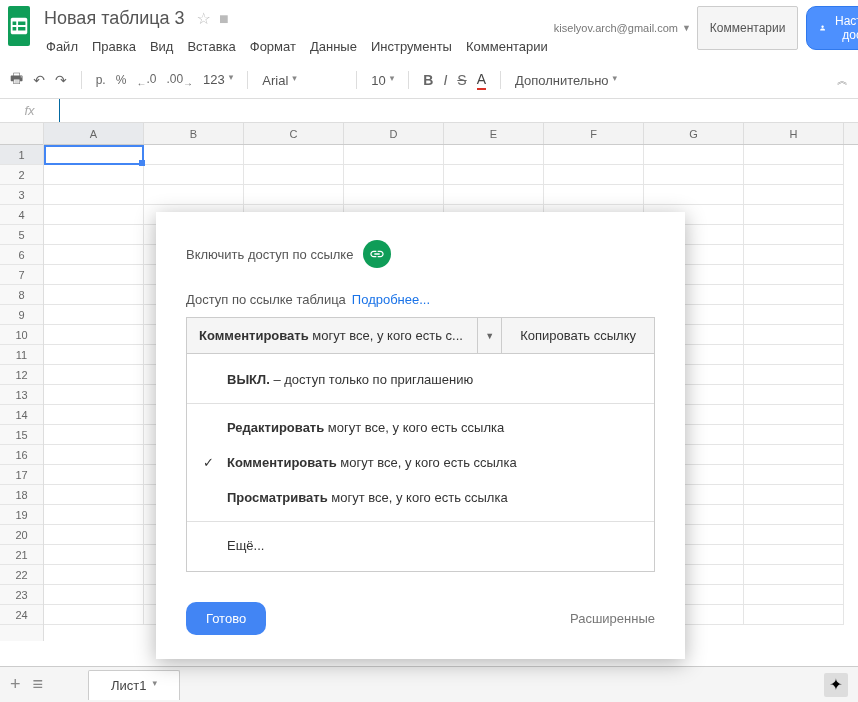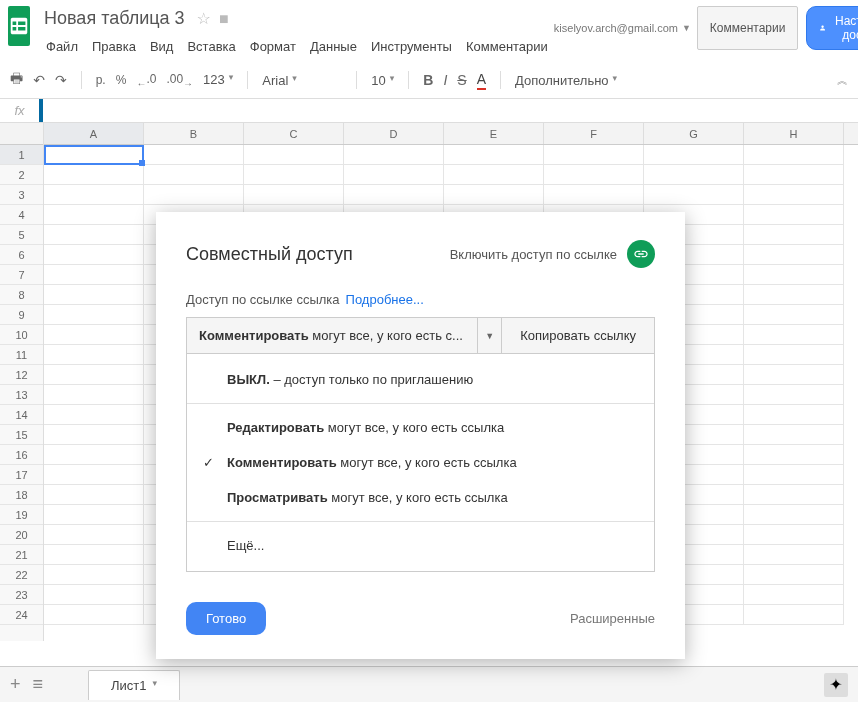--- a/index.html
+++ b/index.html
@@ -26,21 +26,21 @@
 .tb-sep { width: 1px; height: 18px; background: #ddd; }
 .tb-icon { cursor: pointer; font-size: 14px; color: #666; }
 .tb-text { font-size: 12px; color: #666; cursor: pointer; }
 .tb-select { font-size: 13px; color: #555; cursor: pointer; display: flex; gap: 4px; }
 .caret-down { font-size: 9px; color: #888; }
 .font-s { text-decoration: line-through; }
 .tb-color-a { color: #444; border-bottom: 2px solid #d93025; padding-bottom: 1px; }
 .chevrons { color: #999; font-size: 11px; cursor: pointer; }
 
 .formula-bar { display: flex; align-items: center; border-bottom: 1px solid #ddd; height: 24px; }
-.fx { width: 43px; text-align: center; color: #aaa; font-style: italic; font-size: 13px; border-right: 4px solid #0369a1; height: 100%; display: flex; align-items: center; justify-content: center; }
+.fx { width: 60px; text-align: center; color: #aaa; font-style: italic; font-size: 13px; border-right: 1px solid #0369a1; height: 100%; display: flex; align-items: center; justify-content: center; }
 .formula-input { flex: 1; border: none; height: 100%; padding: 0 8px; font-size: 13px; outline: none; }
 
 .sheet-area { display: flex; height: 518px; overflow: hidden; }
 .row-numbers { width: 44px; background: #f8f8f8; border-right: 1px solid #ddd; }
 .corner { height: 22px; background: #f3f3f3; border-bottom: 1px solid #ccc; }
 .row-num { height: 20px; border-bottom: 1px solid #e5e5e5; font-size: 11px; color: #666; display: flex; align-items: center; justify-content: center; background: #f8f8f8; }
 .row-num.active { background: #e8eaed; }
 .grid { flex: 1; overflow: hidden; }
 .col-headers { display: flex; height: 22px; background: #f3f3f3; border-bottom: 1px solid #ccc; }
 .col-h { width: 100px; border-right: 1px solid #ddd; font-size: 11px; color: #666; display: flex; align-items: center; justify-content: center; }
@@ -460,32 +460,31 @@
   <span class="footer-icon">≡</span>
   <div class="sheet-tab">
       <span>Лист1</span>
       <span class="caret-down">▾</span>
     </div>
   <div class="explore-btn">✦</div>
 </div>
 
 <div class="modal">
   <div class="modal-header">
-    <h2 class="modal-title">Совместный доступ</h2>
     <div class="modal-link-toggle">
       <span>Включить доступ по ссылке</span>
       <div class="link-circle">
         <svg width="16" height="16" viewBox="0 0 24 24">
             <path d="M3.9 12c0-1.71 1.39-3.1 3.1-3.1h4V7H7c-2.76 0-5 2.24-5 5s2.24 5 5 5h4v-1.9H7c-1.71 0-3.1-1.39-3.1-3.1zM8 13h8v-2H8v2zm9-6h-4v1.9h4c1.71 0 3.1 1.39 3.1 3.1s-1.39 3.1-3.1 3.1h-4V17h4c2.76 0 5-2.24 5-5s-2.24-5-5-5z"></path>
           </svg>
       </div>
     </div>
   </div>
   <div class="modal-sub">
-    <span>Доступ по ссылке ссылка</span><a href="#">Подробнее...</a>
+    <span>Доступ по ссылке таблица</span><a href="#">Подробнее...</a>
   </div>
   <div class="modal-controls">
     <div class="perm-select">
       <span><span class="bold">Комментировать</span><span> могут все, у кого есть с...</span></span>
     </div>
     <div class="perm-caret">▼</div>
     <div class="copy-btn">Копировать ссылку</div>
   </div>
   <div class="dropdown">
     <div class="dd-item">

